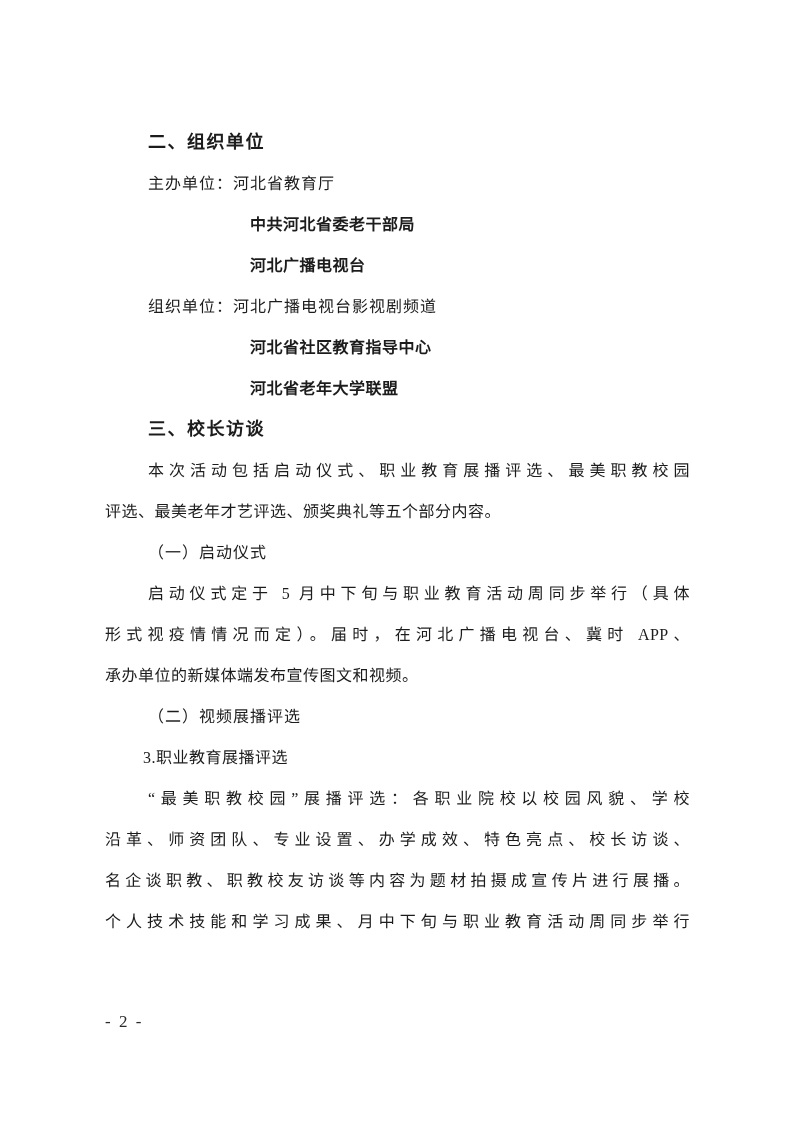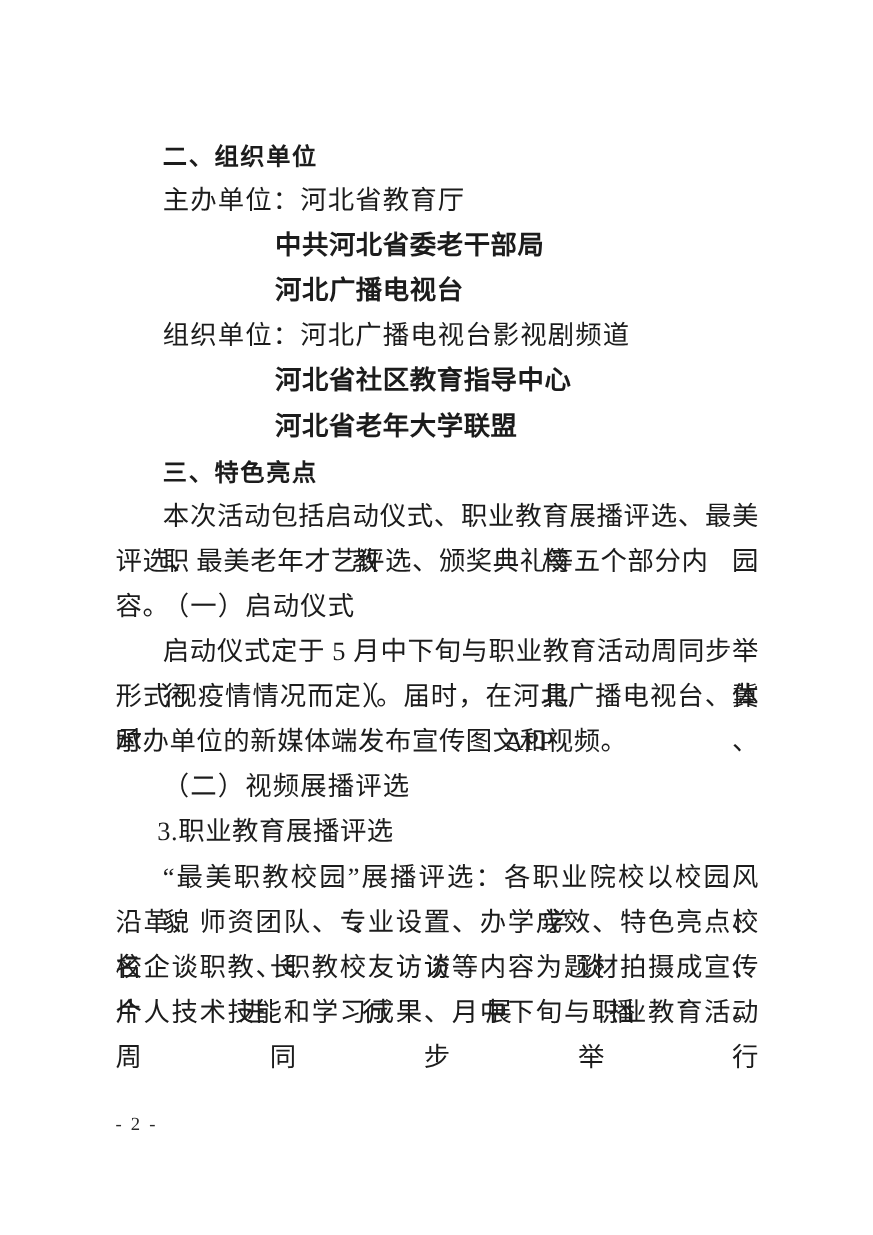--- a/index.html
+++ b/index.html
@@ -18,29 +18,29 @@
   }
   .text-block {
     position: absolute;
     left: 105px;
     top: 122px;
     width: 585px;
   }
   .line {
     height: 41px;
     line-height: 41px;
-    font-size: 24px;
+    font-size: 16px;
     letter-spacing: 0.5px;
     color: #1c1c1c;
   }
   
   .heading {
     font-family: "Liberation Sans", "DejaVu Sans", sans-serif;
     font-weight: bold;
-    font-size: 22px;
+    font-size: 18px;
     letter-spacing: 1.5px;
   }
   
   .kai {
     letter-spacing: 1px;
   }
   
   .indent   { padding-left: 43px; }
   
   .indent-sm { padding-left: 38px; }
@@ -75,21 +75,21 @@
     <div class="line hang">中共河北省委老干部局</div>
 
     <div class="line hang">河北广播电视台</div>
 
     <div class="line kai indent">组织单位：河北广播电视台影视剧频道</div>
 
     <div class="line hang">河北省社区教育指导中心</div>
 
     <div class="line hang">河北省老年大学联盟</div>
 
-    <div class="line heading indent">三、特色亮点</div>
+    <div class="line heading indent">三、校长访谈</div>
 
     <div class="line indent stretch">本次活动包括启动仪式、职业教育展播评选、最美职教校园</div>
 
     <div class="line">评选、最美老年才艺评选、颁奖典礼等五个部分内容。</div>
 
     <div class="line kai indent">（一）启动仪式</div>
 
     <div class="line indent stretch">启动仪式定于 5 月中下旬与职业教育活动周同步举行（具体</div>
 
     <div class="line stretch">形式视疫情情况而定）。届时，在河北广播电视台、冀时 APP、</div>

